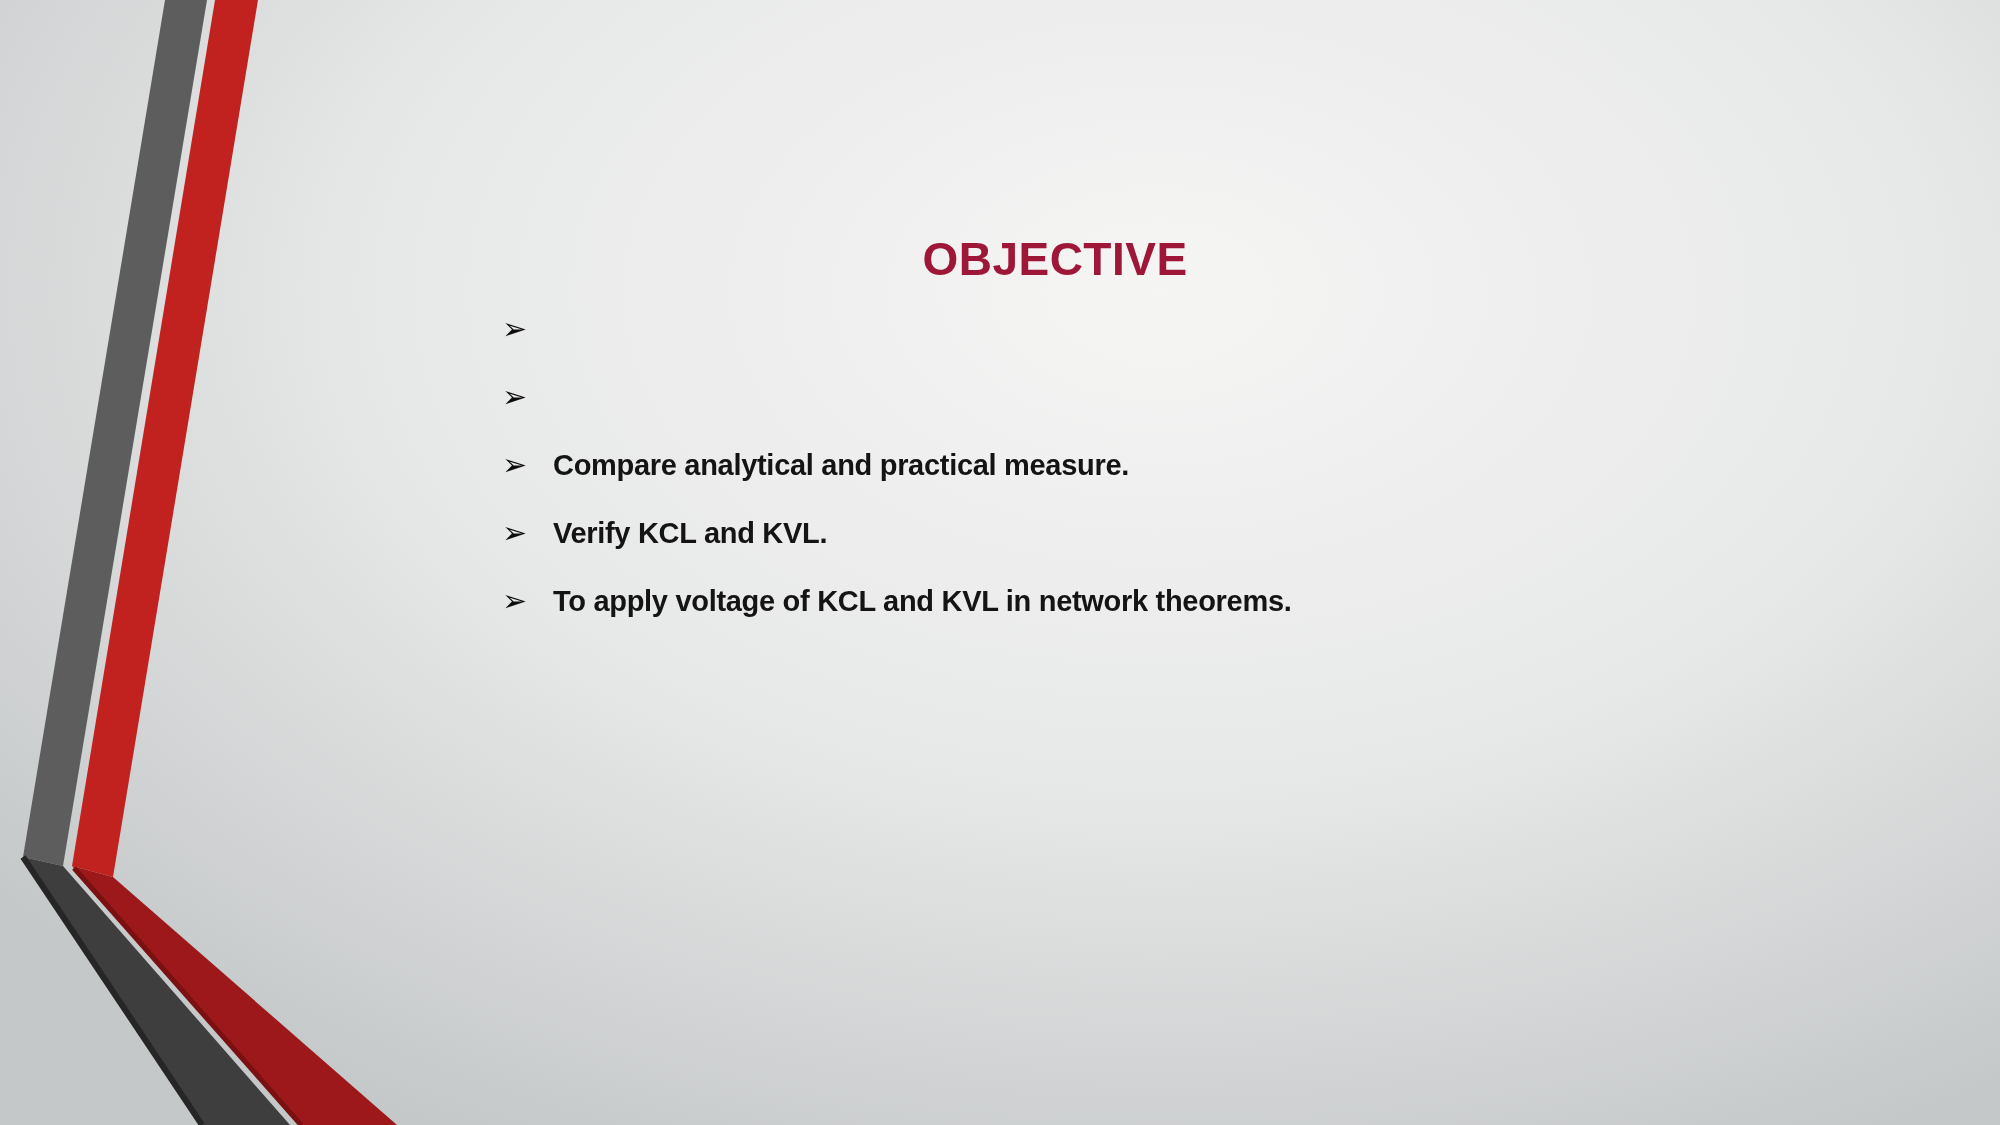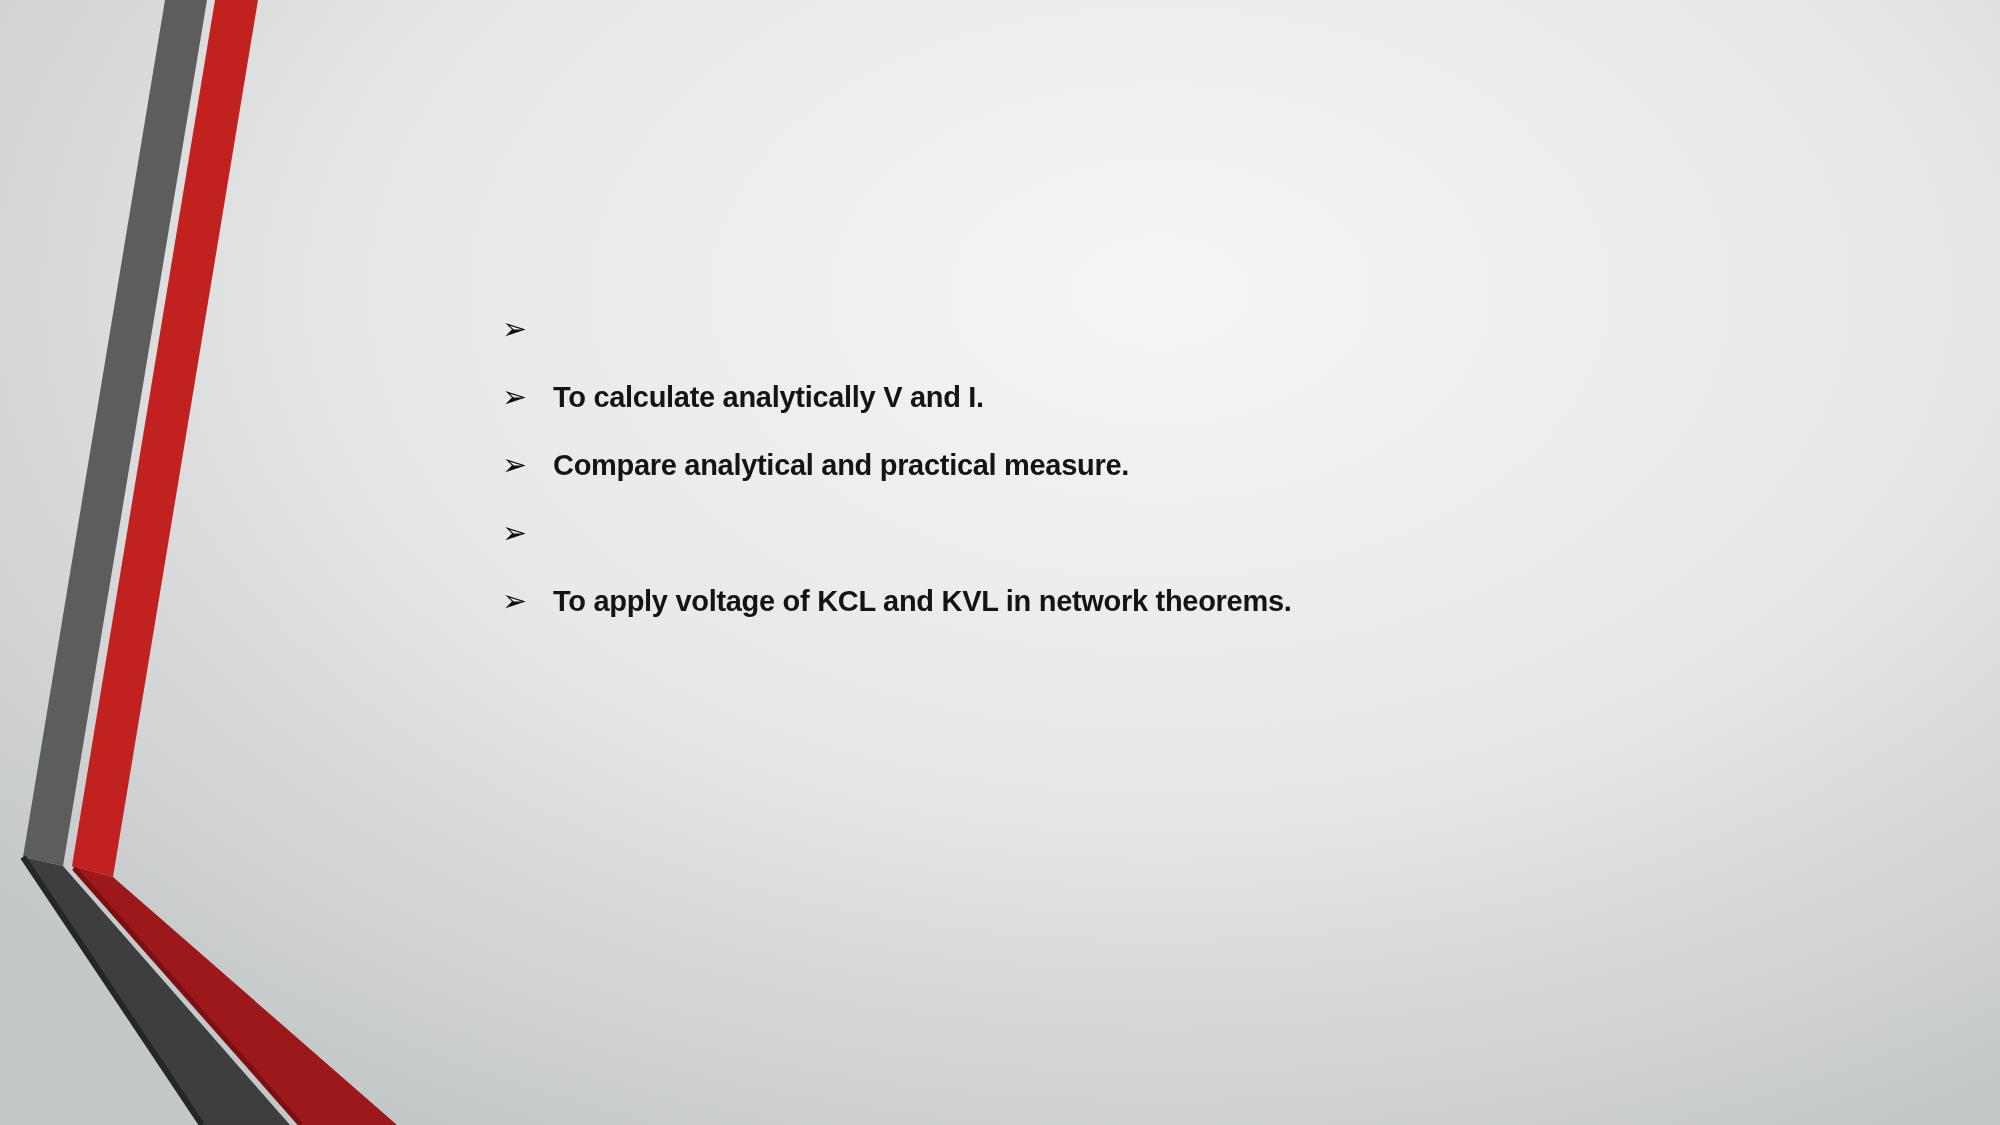--- a/index.html
+++ b/index.html
@@ -55,35 +55,36 @@
 
     <polygon class="gray-upper" points="165,0 207,0 63,866 23,857"></polygon>
     <polygon class="gray-lower" points="23,857 63,866 290,1125 200,1125"></polygon>
     <line class="gray-edge" x1="23" y1="857" x2="202" y2="1125"></line>
 
     <polygon class="red-upper" points="215,0 258,0 113,877 72,866"></polygon>
     <polygon class="red-lower" points="72,866 113,877 397,1125 300,1125"></polygon>
     <line class="red-edge" x1="74" y1="868" x2="301" y2="1125"></line>
   </svg>
 
+  <h1 class="title">OBJECTIVE</h1>
 
   <ul class="bullets">
     <li>
       <span class="marker">➢</span>
     </li>
     <li>
       <span class="marker">➢</span>
-      <span class="btext">To calculate analytically V and I.</span>
     </li>
     <li>
       <span class="marker">➢</span>
       <span class="btext">Compare analytical and practical measure.</span>
     </li>
     <li>
       <span class="marker">➢</span>
+      <span class="btext">Verify KCL and KVL.</span>
     </li>
     <li>
       <span class="marker">➢</span>
       <span class="btext">To apply voltage of KCL and KVL in network theorems.</span>
     </li>
   </ul>
 
 </div>
 
 </body></html>

